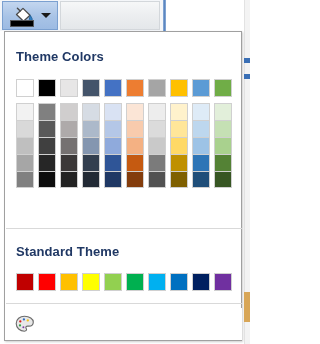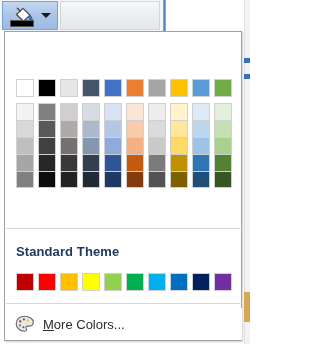--- a/index.html
+++ b/index.html
@@ -212,20 +212,21 @@
     <div id="color-bar" style="background: rgb(0, 0, 0);"></div>
     <div id="dropdown-arrow"></div>
   </div>
 
   <div id="toolbar-next-button"></div>
   <div id="toolbar-divider"></div>
 </div>
 
 <div id="color-dropdown">
 
+  <div id="theme-colors-title" class="section-title">Theme Colors</div>
 
   <div id="theme-main-row" class="swatch-row">
       <div class="swatch" title="White, Background 1" style="background: rgb(255, 255, 255);"></div>
       <div class="swatch" title="Black, Text 1" style="background: rgb(0, 0, 0);"></div>
       <div class="swatch" title="White, Background 2" style="background: rgb(231, 230, 230);"></div>
       <div class="swatch" title="Black, Text 2" style="background: rgb(68, 84, 106);"></div>
       <div class="swatch" title="Blue, Accent 1" style="background: rgb(68, 114, 196);"></div>
       <div class="swatch" title="Orange, Accent 2" style="background: rgb(237, 125, 49);"></div>
       <div class="swatch" title="Gray, Accent 3" style="background: rgb(165, 165, 165);"></div>
       <div class="swatch" title="Gold, Accent 4" style="background: rgb(255, 192, 0);"></div>
@@ -330,21 +331,20 @@
       <path d="M9.5 1.2 C4.9 1.2 1.2 4.3 1.2 8.6 c0 4.3 3.7 7.6 8.3 7.6
                c1.5 0 2.1-0.8 2.1-1.6 c0-0.9-0.8-1.3-0.8-2.1
                c0-0.8 0.7-1.4 1.6-1.4 h1.5 c2.6 0 4.4-1.7 4.4-4.2
                C18.3 3.9 14.5 1.2 9.5 1.2 z" fill="#e8e8e8" stroke="#6b6b6b" stroke-width="1.1"></path>
       <circle cx="5.3" cy="6.4" r="1.15" fill="#d81c1c"></circle>
       <circle cx="8.9" cy="4.4" r="1.15" fill="#2f6fc4"></circle>
       <circle cx="12.8" cy="5.4" r="1.15" fill="#f2c018"></circle>
       <circle cx="5.0" cy="10.4" r="1.15" fill="#3aa14b"></circle>
       <circle cx="8.4" cy="12.2" r="1.0" fill="#7b3fa5"></circle>
     </svg>
-    <span id="more-colors-label"><span class="accel">M</span><span>ore Colors...</span></span>
   </div>
 </div>
 
 <div id="right-scrollbar">
   <div class="sb-mark" style="top:58px"></div>
   <div class="sb-mark" style="top:74px"></div>
   <div id="right-scrollbar-thumb"></div>
 </div>
 
 </body></html>

